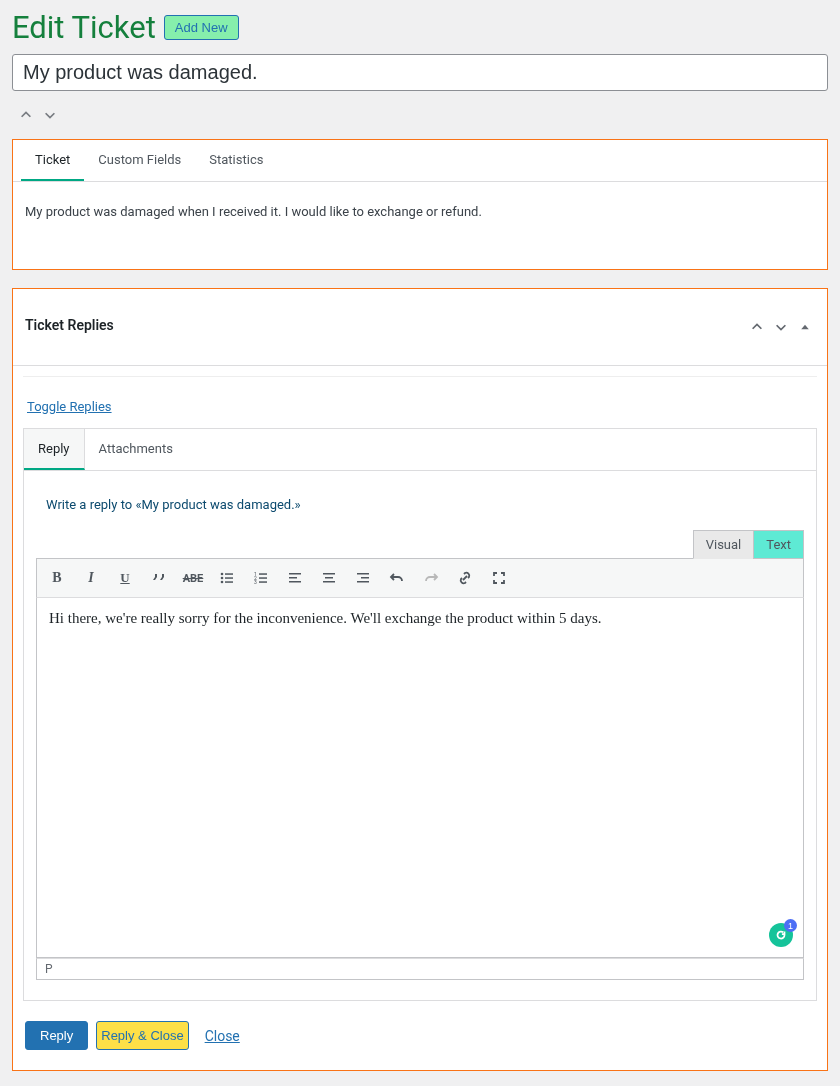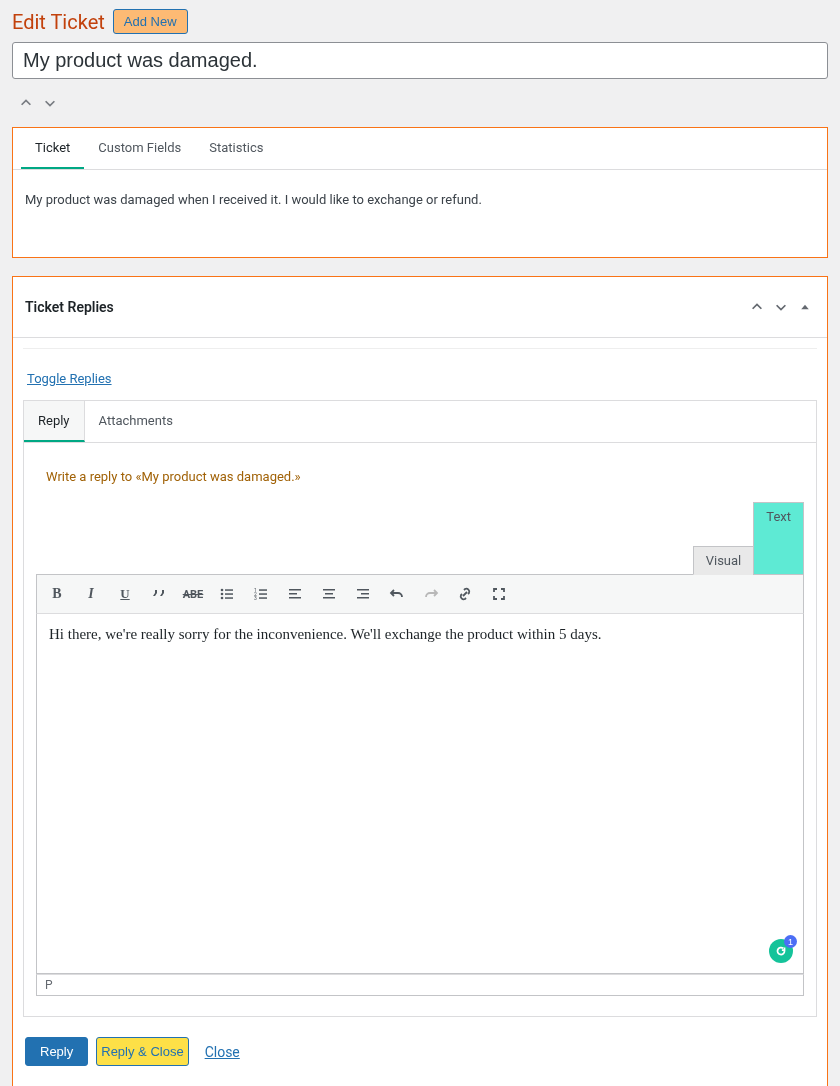--- a/index.html
+++ b/index.html
@@ -10,28 +10,28 @@
   font-size: 13px;
   width: 840px;
 }
 .page-header {
   padding: 9px 12px 0 12px;
   display: flex;
   align-items: center;
   gap: 8px;
 }
 .page-header h1 {
-  font-size: 20px;
+  font-size: 31px;
   font-weight: 400;
-  color: #c2410c;
+  color: #15803d;
 }
 .add-new-btn {
   border: 1px solid #2271b1;
   color: #2271b1;
-  background: #fdba74;
+  background: #86efac;
   padding: 4px 10px;
   font-size: 13px;
   border-radius: 3px;
   cursor: pointer;
 }
 .title-input-wrap {
   padding: 8px 12px;
 }
 .title-input {
   width: 100%;
@@ -79,23 +79,23 @@
   border-bottom: 2px solid #00a884;
 }
 .panel-body {
   padding: 22px 12px 50px 12px;
   font-size: 13px;
   color: #3c434a;
 }
 .replies-panel .panel-header {
   display: flex;
   justify-content: space-between;
-  align-items: center;
+  align-items: flex-start;
   border-bottom: 1px solid #dcdcde;
-  padding: 20px 12px;
+  padding: 28px 12px;
 }
 .panel-header h2 {
   font-size: 14px;
   font-weight: 600;
   color: #1d2327;
 }
 .panel-header-controls {
   display: flex;
   gap: 4px;
 }
@@ -137,21 +137,21 @@
   background: #f6f7f7;
   color: #1d2327;
   border-bottom: 2px solid #00a884;
 }
 .reply-tab:not(.active) { border-right: none; }
 .reply-body {
   padding: 20px 12px 20px 12px;
 }
 .reply-prompt {
   font-size: 13px;
-  color: #a16207;
+  color: #0c4a6e;
   padding: 6px 0 18px 10px;
 }
 .editor-wrap {
   position: relative;
 }
 .editor-mode-tabs {
   display: flex;
   justify-content: flex-end;
   gap: 0;
   margin-bottom: -1px;
@@ -160,21 +160,20 @@
   border: 1px solid #c3c4c7;
   background: #5eead4;
   padding: 6px 12px;
   font-size: 13px;
   cursor: pointer;
   color: #50575e;
 }
 .mode-tab.active {
   background: #e9e9e9;
   border-bottom-color: #e9e9e9;
-  margin-top: 44px;
 }
 .mode-tab:first-child { border-right: none; }
 .editor-toolbar {
   border: 1px solid #c3c4c7;
   border-bottom: 1px solid #dcdcde;
   background: #f6f7f7;
   padding: 7px 6px;
   display: flex;
   gap: 6px;
   align-items: center;

